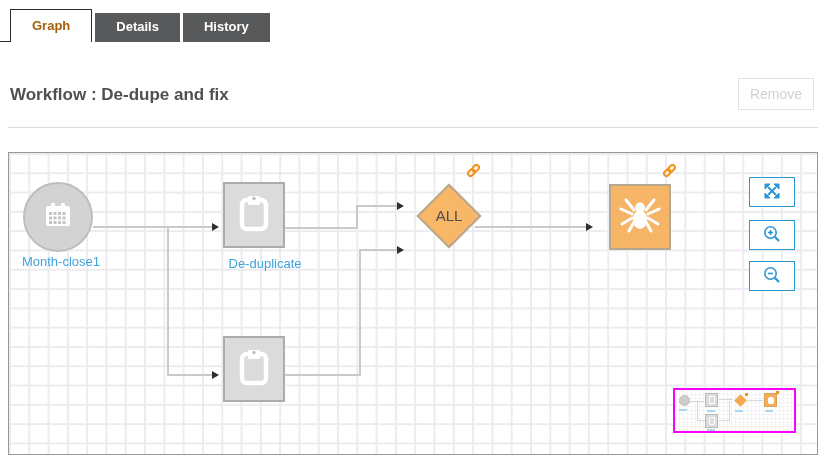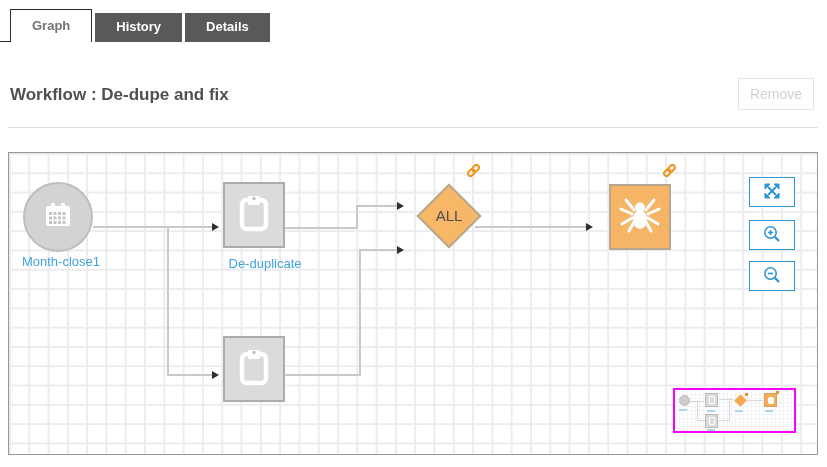--- a/index.html
+++ b/index.html
@@ -9,21 +9,21 @@
     font-family:"Liberation Sans", sans-serif;
   }
   
   .tabbar { position:absolute; top:9px; left:10px; display:flex; align-items:flex-end; height:33px; }
   .tabbar::before { content:""; position:absolute; left:-10px; bottom:0; width:10px; height:1px; background:#2b2b2b; }
   .tab {
     height:29px; line-height:28px; padding:0 21px; margin-right:3px;
     background:#58595B; color:#fff; font-size:13px; font-weight:bold; cursor:pointer;
   }
   .tab.active {
-    height:33px; line-height:31px; background:#fff; color:#737373;
+    height:33px; line-height:31px; background:#fff; color:#a16207;
     border:1px solid #2b2b2b; border-bottom:none;
   }
   
   .header-row { position:absolute; top:78px; left:10px; right:13px; height:33px; }
   .page-title { font-size:17px; font-weight:bold; color:#4F5052; line-height:33px; }
   .header-buttons { position:absolute; right:0; top:0; display:flex;flex-direction:column; }
   .hbtn {
     width:76px; height:32px; margin-left:13px; background:#fff;
     border:1px solid #E4E4E4; color:#D2D2D2; font-size:14px;
     font-family:"Liberation Sans",sans-serif; display:flex; align-items:center; justify-content:center; gap:7px;
@@ -85,22 +85,22 @@
   }
   .mm { position:absolute; }
   .mm-line { position:absolute; background:#D9D9D9; }
   .mm-dash { position:absolute; width:8px; height:2px; background:#A9D6EF; }
 </style>
 </head>
 <body>
 
 <div class="tabbar">
   <div class="tab active">Graph</div>
+  <div class="tab">Details</div>
   <div class="tab">History</div>
-  <div class="tab">Details</div>
 </div>
 
 <div class="header-row">
   <span class="page-title">Workflow : De-dupe and fix</span>
   <div class="header-buttons">
     <button class="hbtn">
       <span>Remove</span>
     </button>
   </div>
 </div>

